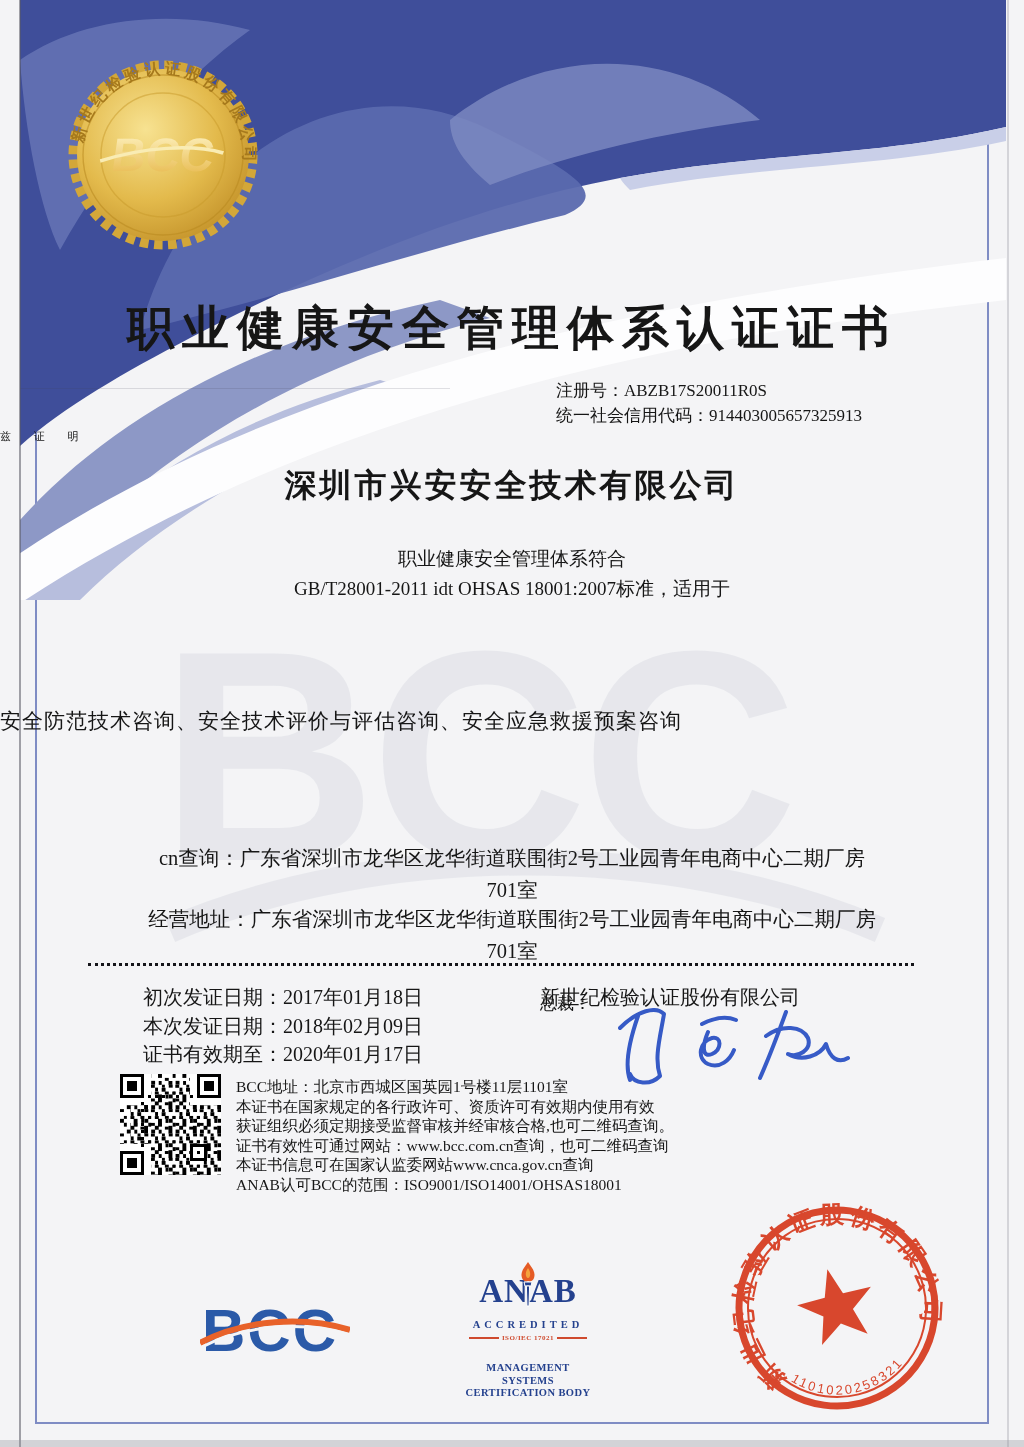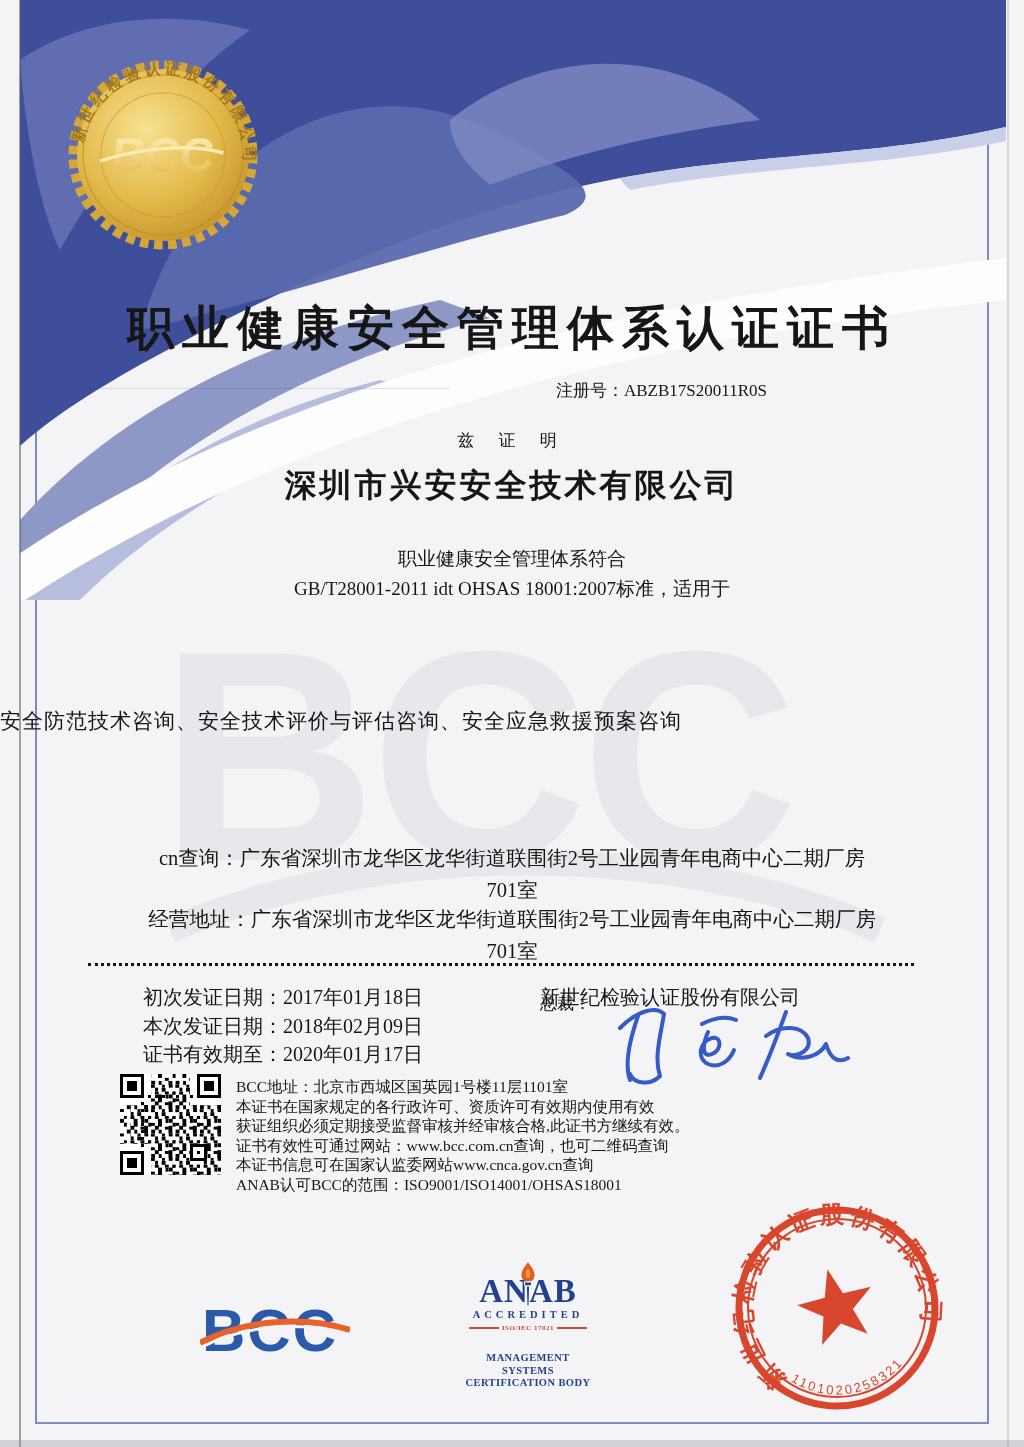--- a/index.html
+++ b/index.html
@@ -16,42 +16,42 @@
   .crease{left:20px;top:388px;width:430px;height:1px;background:rgba(70,70,85,.16);z-index:4;}
   
   .frame{left:35px;top:10px;width:950px;height:1410px;border:2px solid #7f8cc4;z-index:1;}
   .header-svg{left:20px;top:0;width:986px;height:600px;z-index:2;}
   .medal-svg{left:61px;top:53px;width:204px;height:204px;z-index:3;}
   .watermark{left:130px;top:530px;width:780px;height:470px;z-index:2;opacity:.09;}
   .content{z-index:3;}
   
   .title{left:40px;right:40px;top:297px;text-align:center;font-size:47px;font-weight:bold;letter-spacing:8px;white-space:nowrap;font-family:Liberation Serif, serif;}
   .regblock{left:556px;top:378px;font-size:17px;line-height:25px;}
-  .certify{left:0;right:0;top:429px;text-align:center;font-size:17px;letter-spacing:10px;}
+  .certify{left:0;right:0;top:429px;text-align:left;font-size:11px;letter-spacing:10px;}
   .company{left:0;right:0;top:464px;text-align:center;font-size:32px;font-weight:bold;letter-spacing:3px;}
   .conform{left:0;right:0;top:546px;text-align:center;font-size:19px;}
   .standard{left:0;right:0;top:576px;text-align:center;font-size:19px;}
   .scope{left:0;right:0;top:707px;text-align:left;font-size:21px;letter-spacing:1px;}
   .addr1a{left:0;right:0;top:844px;}
   .addr1b{left:0;right:0;top:876px;}
   .addr2a{left:0;right:0;top:905px;}
   .addr2b{left:0;right:0;top:937px;}
   .addrline{text-align:center;font-size:20.5px;white-space:nowrap;}
   .dots{left:88px;top:963px;width:826px;border-top:3px dotted #15151a;height:0;}
   .dates{left:143px;top:983px;font-size:20px;line-height:28.5px;}
   .issuer-co{left:540px;top:984px;font-size:20px;}
   .president{left:540px;top:992px;font-size:17px;}
   .sig-svg{left:590px;top:994px;width:270px;height:100px;z-index:4;}
   .qr-svg{left:120px;top:1074px;width:101px;height:101px;}
   .fineprint{left:236px;top:1077px;font-size:15.5px;line-height:19.6px;white-space:nowrap;}
   .bcc-logo{left:200px;top:1297px;width:150px;height:66px;}
   .anab{left:462px;top:1276px;width:132px;text-align:center;font-family:Liberation Serif, serif;}
   .anab-word{font-size:33px;font-weight:bold;color:#24418e;letter-spacing:1px;line-height:30px;position:relative;}
   .anab-torch{position:absolute;left:53px;top:-16px;width:26px;height:48px;}
-  .anab-accredited{font-size:10.5px;letter-spacing:4px;color:#24418e;margin-top:3px;font-weight:bold;}
+  .anab-accredited{font-size:10.5px;letter-spacing:4px;color:#24418e;margin-top:13px;font-weight:bold;}
   .anab-isorow{display:flex;align-items:center;justify-content:center;gap:3px;margin-top:4px;}
   .anab-isorow .bar{width:30px;height:2.5px;background:#cf4a2e;}
   .anab-iso{font-size:7px;color:#cf4a2e;letter-spacing:.5px;font-weight:bold;}
   .anab-ms{font-size:10.5px;color:#24418e;font-weight:bold;letter-spacing:.4px;margin-top:20px;line-height:12.5px;}
   .seal-svg{left:717px;top:1188px;width:240px;height:240px;z-index:5;mix-blend-mode:multiply;opacity:.93;}
   .lbl{font-weight:normal;}
 </style>
 </head>
 <body>
 
@@ -98,20 +98,21 @@
     <text x="30" y="330" font-size="300" font-weight="bold" fill="#6a7390" letter-spacing="-6" font-family="Liberation Sans,sans-serif">BCC</text>
     <path d="M40,400 C250,310 540,310 750,400" stroke="#6a7390" stroke-width="26" fill="none"></path>
   </svg>
 
   <div class="abs frame"></div>
 
   <div class="abs content title">职业健康安全管理体系认证证书</div>
 
   <div class="abs content regblock">
     <div><span class="lbl">注册号：</span><span>ABZB17S20011R0S</span></div>
+    <div><span class="lbl">统一社会信用代码：</span><span>914403005657325913</span></div>
   </div>
 
   <div class="abs content certify">兹 证 明</div>
   <div class="abs content company">深圳市兴安安全技术有限公司</div>
   <div class="abs content conform">职业健康安全管理体系符合</div>
   <div class="abs content standard">GB/T28001-2011 idt OHSAS 18001:2007标准，适用于</div>
   <div class="abs content scope">安全防范技术咨询、安全技术评价与评估咨询、安全应急救援预案咨询</div>
 
   <div class="abs content addr1a addrline"><span>cn查询：</span><span>广东省深圳市龙华区龙华街道联围街2号工业园青年电商中心二期厂房</span></div>
   <div class="abs content addr1b addrline">701室</div>
@@ -176,21 +177,21 @@
       <path d="M8,6h1v1h-1z M10,6h1v1h-1z M12,6h1v1h-1z M14,6h1v1h-1z M16,6h1v1h-1z M18,6h1v1h-1z M20,6h1v1h-1z M6,8h1v1h-1z M6,10h1v1h-1z M6,12h1v1h-1z M6,14h1v1h-1z M6,16h1v1h-1z M6,18h1v1h-1z M6,20h1v1h-1z"></path>
       <rect x="20" y="20" width="5" height="5"></rect>
     </g>
     <rect x="21" y="21" width="3" height="3" fill="#fff"></rect>
     <rect x="22" y="22" width="1" height="1" fill="#000"></rect>
   </svg>
 
   <div class="abs content fineprint">
     <div>BCC地址：北京市西城区国英园1号楼11层1101室</div>
     <div>本证书在国家规定的各行政许可、资质许可有效期内使用有效</div>
-    <div>获证组织必须定期接受监督审核并经审核合格,此证书方继续有效。</div>
+    <div>获证组织必须定期接受监督审核并经审核合格,也可二维码查询。</div>
     <div>证书有效性可通过网站：www.bcc.com.cn查询，也可二维码查询</div>
     <div>本证书信息可在国家认监委网站www.cnca.gov.cn查询</div>
     <div>ANAB认可BCC的范围：ISO9001/ISO14001/OHSAS18001</div>
   </div>
 
   <svg class="abs bcc-logo" viewBox="0 0 150 66">
     <text x="2" y="54" font-size="60" font-weight="bold" letter-spacing="2" fill="#2b5aa8" font-family="Liberation Sans,sans-serif">BCC</text>
     <path d="M0,46 C45,22 105,19 150,33" stroke="#e8622a" stroke-width="6" fill="none"></path>
     <path d="M0,51 C45,27 105,24 150,38" stroke="#f4f4f6" stroke-width="3" fill="none"></path>
   </svg>

